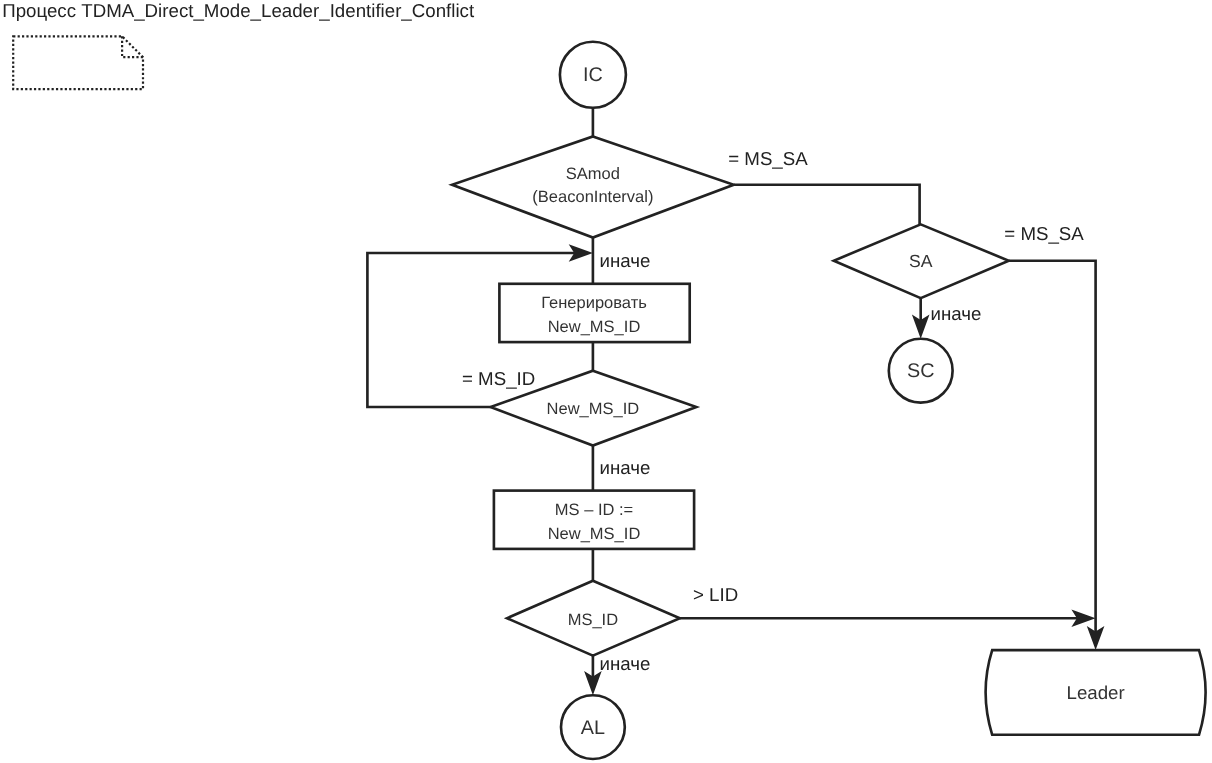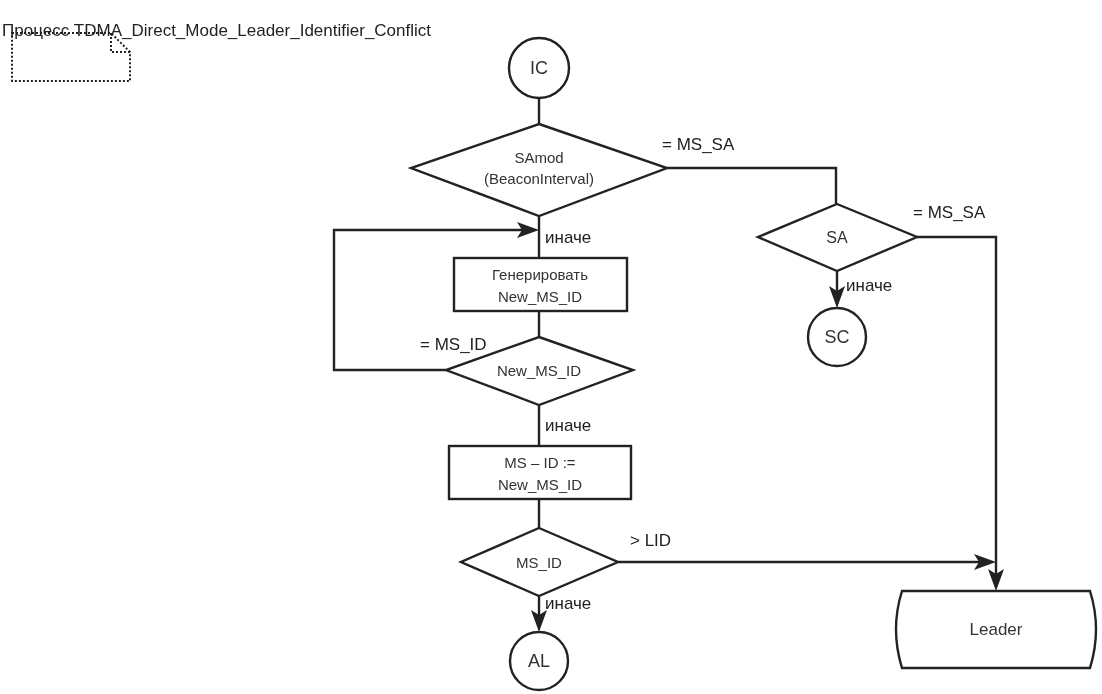--- a/index.html
+++ b/index.html
@@ -1,21 +1,20 @@
 <!DOCTYPE html>
 <html><head>
   <meta charset="utf-8">
   <style>
     html, body { margin: 0; padding: 0; background: #ffffff; }
     body { width: 1102px; height: 694px; position: relative; overflow: hidden; }
     #title {
       position: absolute; left: 2px; top: 0px;
       font-family: "Liberation Sans", sans-serif; font-size: 17px; color: #222;
       white-space: nowrap;
-      margin-top: 21px;
     }
     svg { position: absolute; left: 0; top: 0; }
     .shape { fill: #ffffff; stroke: #222; stroke-width: 2.4; }
     .line { fill: none; stroke: #222; stroke-width: 2.4; }
     .arrow { fill: #222; stroke: none; }
     .t { font-family: "Liberation Sans", sans-serif; fill: #333; }
     .t-node { font-size: 15px; }
     .t-circle { font-size: 18px; }
     .t-label { font-size: 17px; fill: #222; }
     .dotted { fill: none; stroke: #222; stroke-width: 2; stroke-dasharray: 2 2; }

